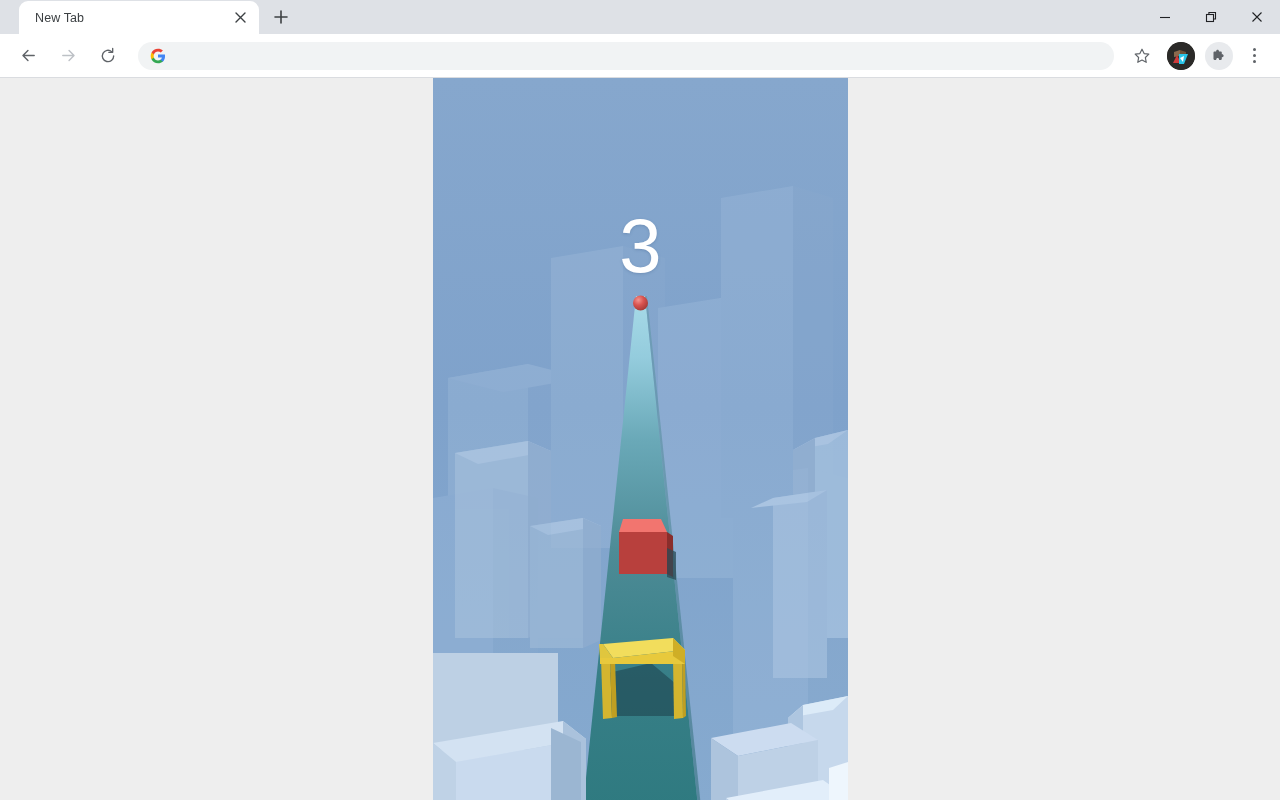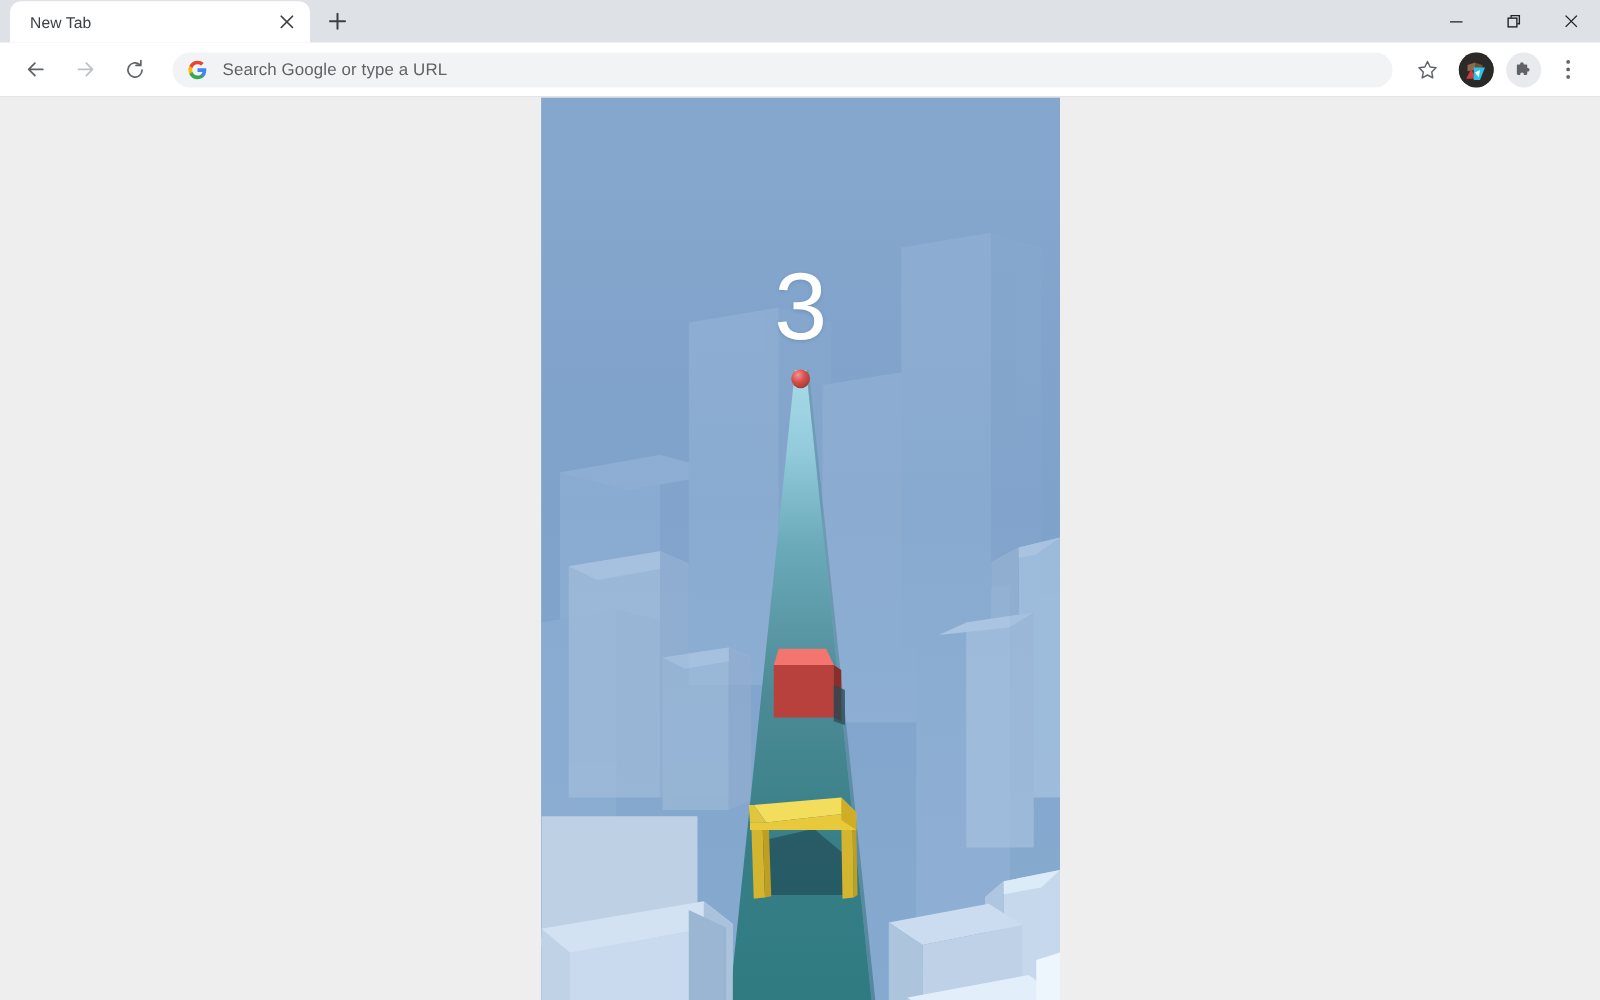--- a/index.html
+++ b/index.html
@@ -23,20 +23,21 @@
     background: #ffffff;
   }
 
   .tabstrip {
     height: 34px;
     background: #dee1e6;
     display: flex;
     align-items: flex-end;
     position: relative;
     flex: none;
+    padding-left: 11px;
   }
 
   .tab {
     width: 240px;
     height: 33px;
     background: #ffffff;
     border-top-left-radius: 9px;
     border-top-right-radius: 9px;
     margin-left: 8px;
     display: flex;
@@ -300,21 +301,20 @@
 
     <div class="omnibox">
       <span class="g-logo">
         <svg width="16" height="16" viewBox="0 0 48 48" aria-hidden="true">
           <path fill="#4285F4" d="M45.1 24.5c0-1.6-.14-3.2-.42-4.7H24v8.9h11.8c-.5 2.7-2 5.1-4.4 6.7v5.5h7.1c4.1-3.8 6.6-9.5 6.6-16.4z"></path>
           <path fill="#34A853" d="M24 46c5.9 0 10.9-2 14.5-5.3l-7.1-5.5c-2 1.3-4.5 2.1-7.4 2.1-5.7 0-10.5-3.8-12.2-9H4.5v5.7C8.1 41.2 15.5 46 24 46z"></path>
           <path fill="#FBBC05" d="M11.8 28.3c-.44-1.3-.69-2.7-.69-4.3s.25-3 .69-4.3v-5.7H4.5A21.9 21.9 0 0 0 2.1 24c0 3.6.85 6.9 2.4 9.9l7.3-5.6z"></path>
           <path fill="#EA4335" d="M24 10.4c3.2 0 6.1 1.1 8.4 3.3l6.3-6.3C34.9 3.9 29.9 2 24 2 15.5 2 8.1 6.8 4.5 13.7l7.3 5.7c1.7-5.2 6.5-9 12.2-9z"></path>
         </svg>
       </span>
-      <span class="omnibox-input">Search Google or type a URL</span>
     </div>
 
     <div class="tb-icon">
       <svg width="18" height="18" viewBox="0 0 20 20" aria-hidden="true">
         <path d="M10 2.4 L12.35 7.3 L17.6 8 L13.75 11.7 L14.7 17 L10 14.45 L5.3 17 L6.25 11.7 L2.4 8 L7.65 7.3 Z" fill="none" stroke="#5f6368" stroke-width="1.3" stroke-linejoin="round"></path>
       </svg>
     </div>
 
     <div class="avatar">
       <svg width="28" height="28" viewBox="0 0 28 28" aria-hidden="true">

